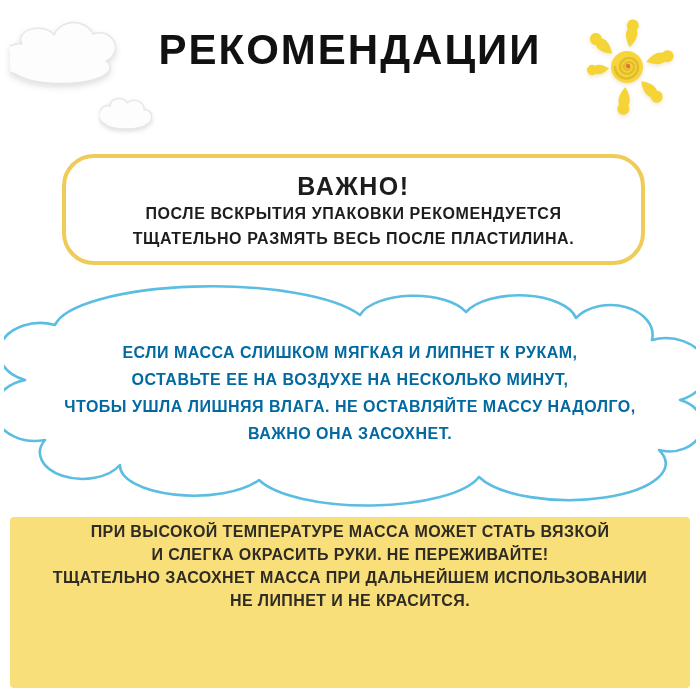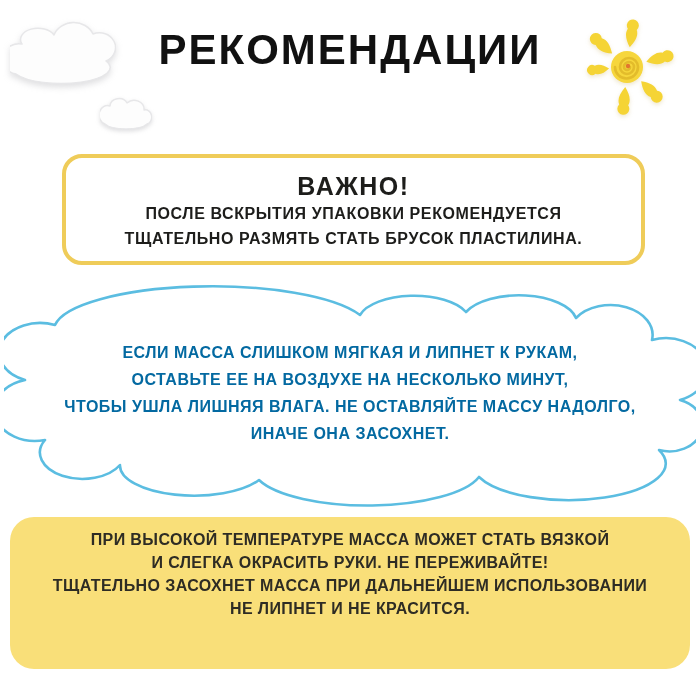--- a/index.html
+++ b/index.html
@@ -32,21 +32,21 @@
     color: #111111;
   }
 
   
   .important-box {
     position: absolute;
     left: 62px; top: 154px;
     width: 583px; height: 111px;
     background: #ffffff;
     border: 4px solid #EFCC59;
-    border-radius: 20px;
+    border-radius: 32px;
     text-align: center;
     padding-top: 13px;
   }
   .important-heading {
     font-size: 25px;
     font-weight: bold;
     letter-spacing: 1.5px;
     line-height: 30px;
   }
   .important-line {
@@ -76,25 +76,25 @@
     letter-spacing: 0.5px;
     line-height: 27px;
     white-space: nowrap;
     color: #0369a1;
   }
 
   
   .warning-box {
     position: absolute;
     left: 10px; top: 517px;
-    width: 680px; height: 152px;
+    width: 680px; height: 171px;
     background: #F9DF79;
-    border-radius: 24px;
+    border-radius: 4px;
     text-align: center;
-    padding-top: 11px;
+    padding-top: 3px;
   }
   .warning-line {
     font-size: 16px;
     font-weight: bold;
     letter-spacing: 0.4px;
     line-height: 23px;
     white-space: nowrap;
     color: #2e2c24;
   }
 </style>
@@ -150,21 +150,21 @@
              a 9 9 0 0 1 18,0
              a 11.5 11.5 0 0 1 -23,0" fill="none" stroke="#E3BC2B" stroke-width="2.6" stroke-linecap="round"></path>
     <circle cx="58" cy="62" r="2.2" fill="#E2762F"></circle>
   </svg>
 
   <h1 class="page-title">РЕКОМЕНДАЦИИ</h1>
 
   <div class="important-box">
     <div class="important-heading">ВАЖНО!</div>
     <div class="important-line">ПОСЛЕ ВСКРЫТИЯ УПАКОВКИ РЕКОМЕНДУЕТСЯ</div>
-    <div class="important-line">ТЩАТЕЛЬНО РАЗМЯТЬ СТАТЬ БРУСОК ПЛАСТИЛИНА.</div>
+    <div class="important-line">ТЩАТЕЛЬНО РАЗМЯТЬ ВЕСЬ ПОСЛЕ ПЛАСТИЛИНА.</div>
   </div>
 
   <div class="cloud-bubble">
     <svg width="692" height="225" viewBox="0 0 692 225" aria-hidden="true">
       <path d="M 51,42
                A 158 44 0 0 1 356,32
                A 56 26 0 0 1 462,29
                A 58 28 0 0 1 572,35
                A 42 30 0 0 1 648,57
                A 36 28 0 0 1 676,117
@@ -173,21 +173,21 @@
                A 115 38 0 0 1 255,197
                A 74 30 0 0 1 116,182
                A 42 26 0 0 1 41,157
                A 34 26 0 0 1 21,97
                A 36 26 0 0 1 51,42 Z" fill="#FFFFFF" stroke="#5BBDE1" stroke-width="2.6" stroke-linejoin="round" stroke-linecap="round"></path>
     </svg>
     <div class="bubble-text">
       <div class="bubble-line">ЕСЛИ МАССА СЛИШКОМ МЯГКАЯ И ЛИПНЕТ К РУКАМ,</div>
       <div class="bubble-line">ОСТАВЬТЕ ЕЕ НА ВОЗДУХЕ НА НЕСКОЛЬКО МИНУТ,</div>
       <div class="bubble-line">ЧТОБЫ УШЛА ЛИШНЯЯ ВЛАГА. НЕ ОСТАВЛЯЙТЕ МАССУ НАДОЛГО,</div>
-      <div class="bubble-line">ИНАЧЕ ОНА ЗАСОХНЕТ.</div>
+      <div class="bubble-line">ВАЖНО ОНА ЗАСОХНЕТ.</div>
     </div>
   </div>
 
   <div class="warning-box">
     <div class="warning-line">ПРИ ВЫСОКОЙ ТЕМПЕРАТУРЕ МАССА МОЖЕТ СТАТЬ ВЯЗКОЙ</div>
     <div class="warning-line">И СЛЕГКА ОКРАСИТЬ РУКИ. НЕ ПЕРЕЖИВАЙТЕ!</div>
     <div class="warning-line">ТЩАТЕЛЬНО ЗАСОХНЕТ МАССА ПРИ ДАЛЬНЕЙШЕМ ИСПОЛЬЗОВАНИИ</div>
     <div class="warning-line">НЕ ЛИПНЕТ И НЕ КРАСИТСЯ.</div>
   </div>
 

